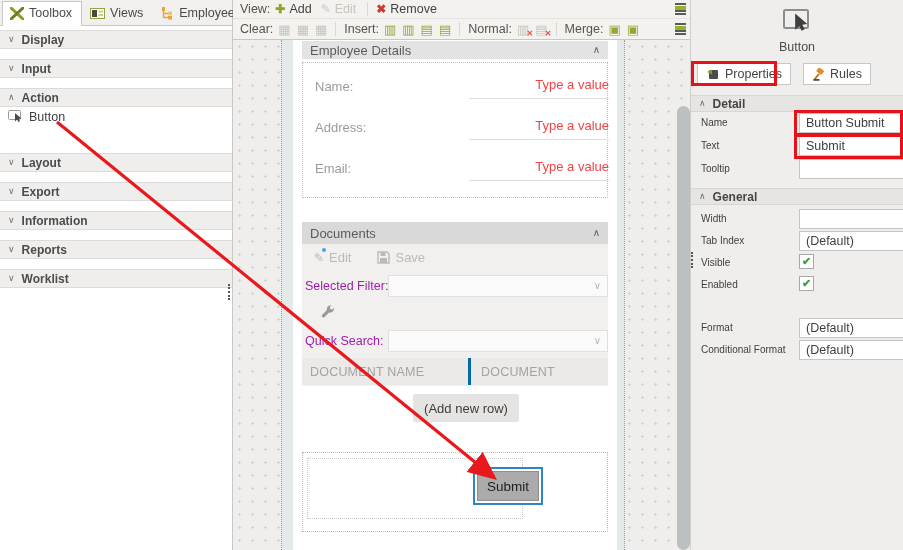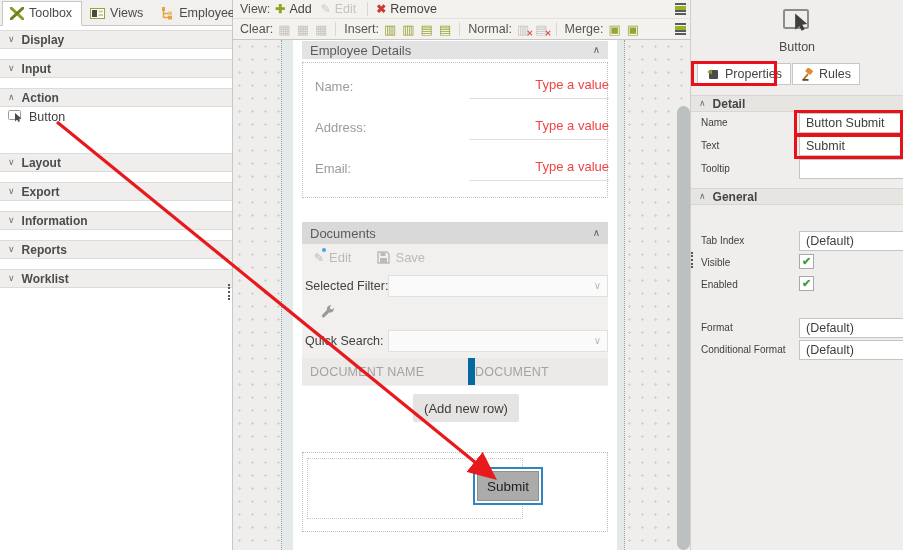--- a/index.html
+++ b/index.html
@@ -43,37 +43,37 @@
   .panel-header { position:absolute; left:9px; width:306px; height:18px; display:flex; align-items:center; padding:0 8px; font-size:13px; color:#5b5b5b; }
   #eh-header { top:1px; background:#e3e3e3; }
   #doc-header { top:182px; height:22px; background:#d9d9d9; }
   .panel-header .chev { margin-left:auto; color:#5f5f5f; font-size:10px; }
   #eh-body { position:absolute; left:9px; top:22px; width:306px; height:136px; border:1px dotted #c2c2c2; }
   .eh-row { position:absolute; left:0; right:0; height:30px; }
   .eh-label { position:absolute; left:12px; top:6px; font-size:13px; color:#9b9b9b; }
   .eh-input { position:absolute; left:166px; top:0; width:140px; height:26px; border-bottom:1px solid #dedede; padding-left:11px; font-size:13px; color:#ef4444; line-height:24px;text-align:right; }
   #doc-body { position:absolute; left:9px; top:204px; width:306px; height:142px; background:#f1f0ee; }
   .doc-action { display:inline-flex; align-items:center; gap:5px; color:#bcbab6; font-size:13px; }
-  .doc-label { position:absolute; left:3px; font-size:12.5px; color:#404040; }
+  .doc-label { position:absolute; left:3px; font-size:12.5px; color:#a21caf; }
   .doc-select { position:absolute; left:86px; width:220px; height:22px; background:#fafafa; border:1px solid #e2e0dd; }
   .doc-select .dd { position:absolute; right:6px; top:4px; color:#b8b8b8; font-size:10px; }
   #doc-thead { position:absolute; left:0; right:0; top:114px; height:27px; background:#eceae8; display:flex; align-items:center; }
   .th { font-size:12.5px; color:#a3a3a3; letter-spacing:.2px; }
   #add-row-btn { position:absolute; left:120px; top:354px; width:106px; height:28px; background:#e5e4e2; border-radius:2px; display:flex; align-items:center; justify-content:center; font-size:13px; color:#3c3c3c; cursor:default; }
   #bottom-view { position:absolute; left:9px; top:412px; width:306px; height:80px; border:1px dotted #bdbdbd; }
   #bottom-cell { position:absolute; left:4px; top:5px; width:216px; height:61px; border:1px dotted #c6c6c6; }
   #submit-sel { position:absolute; left:170px; top:14px; width:70px; height:38px; border:2px solid #2e86c1; background:#fff; }
   #submit-btn { position:absolute; left:2px; top:2px; width:62px; height:30px; background:#ababab; border:1px solid #8f8f8f; display:flex; align-items:center; justify-content:center; font-size:13.5px; color:#1e1e1e; cursor:default; }
   #canvas-scrollbar { position:absolute; left:444px; top:66px; width:13px; height:444px; background:#bdc0c0; border-radius:7px; }
 
   
   #right-panel { position:absolute; left:690px; top:0; width:213px; height:550px; background:#efeeec; border-left:1px solid #cfcdca; overflow:hidden; }
   #ctrl-preview { position:absolute; left:0; right:0; top:8px; display:flex; flex-direction:column; align-items:center; gap:4px; }
   #ctrl-preview .lbl { font-size:12.5px; color:#4c4c4c; }
-  .ptabs { position:absolute; left:6px; top:63px; display:flex; gap:1px; }
+  .ptabs { position:absolute; left:6px; top:63px; display:flex; gap:12px; }
   .ptab { display:inline-flex; align-items:center; gap:5px; padding:3px 8px; background:#fff; border:1px solid #c9c7c5; font-size:12.5px; color:#444; cursor:default; }
   .pbar { position:absolute; left:0; right:0; height:17px; background:#e6e5e2; border-top:1px solid #d8d6d3; border-bottom:1px solid #d8d6d3; display:flex; align-items:center; gap:7px; padding:0 8px; font-weight:700; color:#454545; font-size:12px; }
   .prow { position:absolute; left:0; right:0; height:22px; }
   .plabel { position:absolute; left:10px; top:4px; font-size:10px; color:#3e3e3e; }
   .pinput { position:absolute; left:108px; top:0; width:114px; height:20px; background:#fff; border:1px solid #c6c4c1; font-family:"Liberation Sans",sans-serif; font-size:12.5px; color:#3e3e3e; padding:1px 6px; }
   .pcheck { position:absolute; left:108px; top:1px; width:15px; height:15px; background:#fff; border:1px solid #a9a9a9; display:flex; align-items:center; justify-content:center; color:#43a047; font-size:11px; font-weight:700; }
 
   
   .redbox { position:absolute; border:3px solid #e8111a; z-index:50; pointer-events:none; }
   #arrow-overlay { position:absolute; left:0; top:0; z-index:60; pointer-events:none; }
@@ -250,21 +250,21 @@
               <path d="M13.8 5.6 A3.6 3.6 0 0 1 9.2 8.4 L4.6 13 A1.6 1.6 0 0 1 2.3 10.7 L6.9 6.1 A3.6 3.6 0 0 1 9.7 1.5 L11.6 1.2 L9.9 2.9 L10.3 5 L12.4 5.4 L14.1 3.7 Z" fill="#9a9a9a"></path>
             </svg>
           <div style="position:absolute; left:0; right:0; top:86px; height:22px;">
             <span class="doc-label" style="top:4px">Quick Search:</span>
             <div class="doc-select" style="top:0">
                 <span class="dd">∨</span>
               </div>
           </div>
           <div id="doc-thead">
             <span class="th" style="padding-left:8px; width:166px;">DOCUMENT NAME</span>
-            <span class="th" style="border-left:7px solid #0369a1; height:100%; display:flex; align-items:center; flex:1;">DOCUMENT</span>
+            <span class="th" style="padding-left:10px; border-left:3px solid #0369a1; height:100%; display:flex; align-items:center; flex:1;">DOCUMENT</span>
           </div>
         </div>
 
         <div id="add-row-btn">(Add new row)</div>
 
         <div id="bottom-view">
           <div id="bottom-cell"></div>
           <div id="submit-sel">
             <div id="submit-btn">Submit</div>
           </div>
@@ -317,20 +317,24 @@
     <div class="prow" style="top:159px">
       <span class="plabel">Tooltip</span>
       <input class="pinput" type="text" value="" style="">
     </div>
 
     <div class="pbar" style="top:188px">
         <span class="chev">∧</span>
         <span>General</span>
       </div>
 
+    <div class="prow" style="top:209px">
+      <span class="plabel">Width</span>
+      <input class="pinput" type="text" value="" style="">
+    </div>
     <div class="prow" style="top:231px">
       <span class="plabel">Tab Index</span>
       <input class="pinput" type="text" value="(Default)" style="">
     </div>
     <div class="prow" style="top:253px">
       <span class="plabel">Visible</span>
       <span class="pcheck">
           <span>✔</span>
         </span>
     </div>

